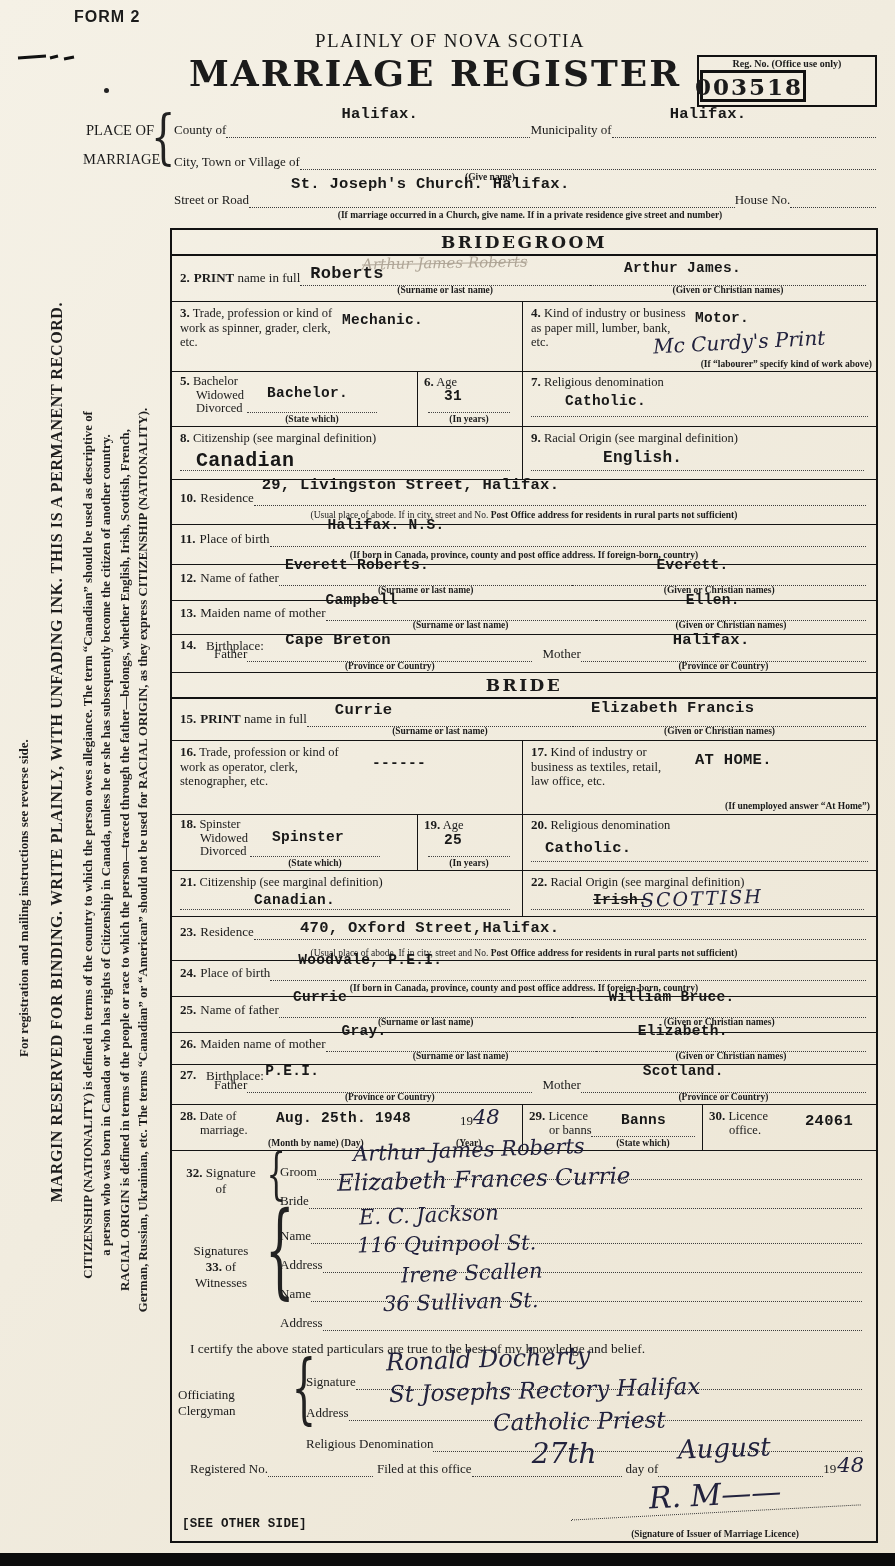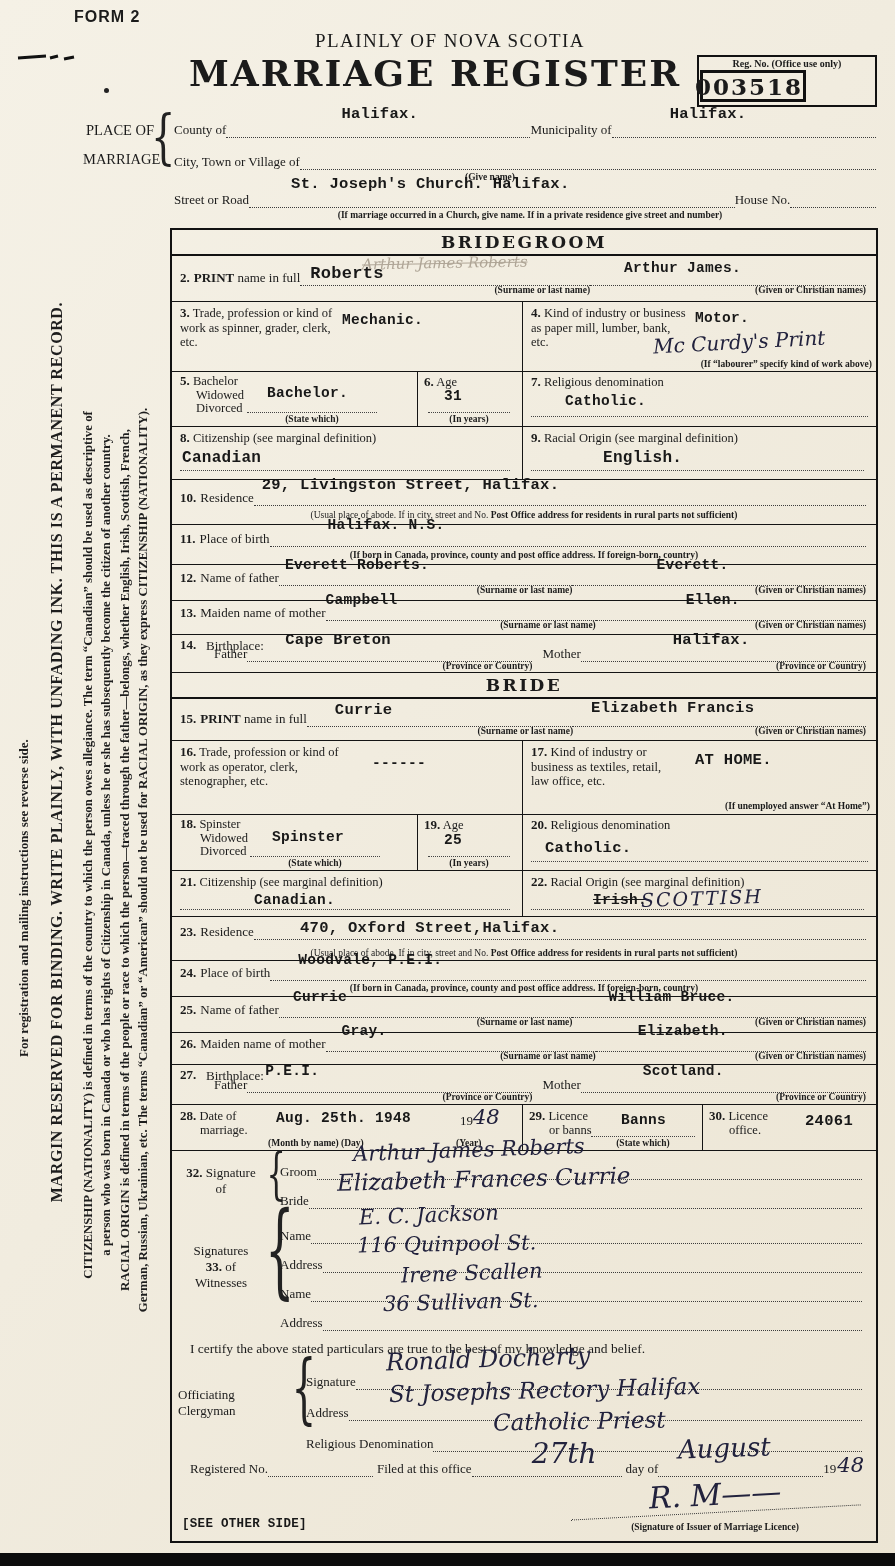--- a/index.html
+++ b/index.html
@@ -14,21 +14,21 @@
   .sm{font-size:12.5px}
   .nt{font-size:9.5px;font-weight:bold;white-space:nowrap}
   .ty{font-family:"Liberation Mono","DejaVu Sans Mono",monospace;font-weight:bold;font-size:14.5px;
       color:#181818;letter-spacing:.3px;white-space:nowrap}
   .hd{font-family:"DejaVu Serif",serif;font-style:italic;color:#22223d;white-space:nowrap}
   .ghost{font-family:"DejaVu Serif",serif;font-style:italic;color:#6d5e4d;opacity:.5;
          text-decoration:line-through;white-space:nowrap;font-size:15px}
   .strike{text-decoration:line-through}
   .fl{display:flex;align-items:flex-end}
   .dl{position:relative;flex:1;border-bottom:1.5px dotted #3c3c3c;height:16px;min-width:8px}
-  .sn{position:absolute;left:0;right:0;top:100%;text-align:right;font-size:9.5px;font-weight:bold;white-space:nowrap}
+  .sn{position:absolute;left:0;right:0;top:100%;text-align:center;font-size:9.5px;font-weight:bold;white-space:nowrap}
   .num{font-weight:bold;font-size:13px}
   .mainbox{position:absolute;left:170px;top:228px;width:708px;height:1315px;border:2.6px solid #121212}
   .sechdr{height:26px;border-bottom:2px solid #121212;text-align:center;font-weight:bold;font-size:17px;
           letter-spacing:2.5px;padding-top:2px;font-family:"DejaVu Serif",serif}
   .r{position:relative;border-bottom:1.6px solid #141414}
   .cols{display:flex;height:100%}
   .cell{position:relative;height:100%}
   .cell+.cell{border-left:1.6px solid #141414}
   .brace{position:absolute;font-family:"DejaVu Serif",serif;color:#222;line-height:1;font-weight:400}
   .vrot{position:absolute;transform:translate(-50%,-50%) rotate(-90deg);text-align:center;
@@ -156,21 +156,21 @@
           <div class="ab" style="left:8px;right:8px;bottom:9px;border-bottom:1.3px dotted #444"></div>
         </div>
       </div>
     </div>
 
     <div class="r" style="height:53px">
       <div class="cols">
         <div class="cell" style="width:350px">
           <div class="sm ab" style="left:8px;top:3px"><span class="num">8.</span>
             <span>Citizenship (see marginal definition)</span></div>
-          <span class="ty ab" style="left:10px;top:22px;font-size:16px">Canadian</span>
+          <span class="ty ab" style="left:24px;top:22px;font-size:20px">Canadian</span>
           <div class="ab" style="left:8px;right:12px;bottom:8px;border-bottom:1.3px dotted #444"></div>
         </div>
         <div class="cell" style="flex:1">
           <div class="sm ab" style="left:8px;top:3px"><span class="num">9.</span>
             <span>Racial Origin (see marginal definition)</span></div>
           <span class="ty ab" style="left:80px;top:22px;font-size:16px">English.</span>
           <div class="ab" style="left:8px;right:12px;bottom:8px;border-bottom:1.3px dotted #444"></div>
         </div>
       </div>
     </div>
@@ -537,21 +537,21 @@
           <span class="hd ab" style="left:20px;top:-28px;font-size:26px;transform:rotate(-2deg)">August</span>
         </span>
         <span class="lab">19</span>
         <span class="hd" style="font-size:21px;margin-left:1px">48</span>
       </div>
     </div>
 
     <div style="height:44px;position:relative">
       <div class="ab" style="right:16px;top:-6px;width:290px;text-align:center">
         <div class="hd" style="font-size:30px;transform:rotate(-3deg);border-bottom:1.5px dotted #3c3c3c;padding-bottom:0">R. M——</div>
-        <div class="nt" style="margin-top:9px">(Signature of Issuer of Marriage Licence)</div>
+        <div class="nt" style="margin-top:16px">(Signature of Issuer of Marriage Licence)</div>
       </div>
       <span class="ty ab" style="left:10px;bottom:-4px;font-size:12.5px">[SEE OTHER SIDE]</span>
     </div>
 
   </div>
 
   <div class="vrot" style="left:24px;top:898px;font-size:13px">For registration and mailing instructions see reverse side.</div>
   <div class="vrot" style="left:57px;top:752px;font-size:16px;letter-spacing:.6px">MARGIN RESERVED FOR BINDING.    WRITE PLAINLY, WITH UNFADING INK.    THIS IS A PERMANENT RECORD.</div>
   <div class="vrot" style="left:97px;top:845px;font-size:12.8px;line-height:17.5px">
     <div>CITIZENSHIP (NATIONALITY) is defined in terms of the country to which the person owes allegiance.  The term “Canadian” should be used as descriptive of</div>

